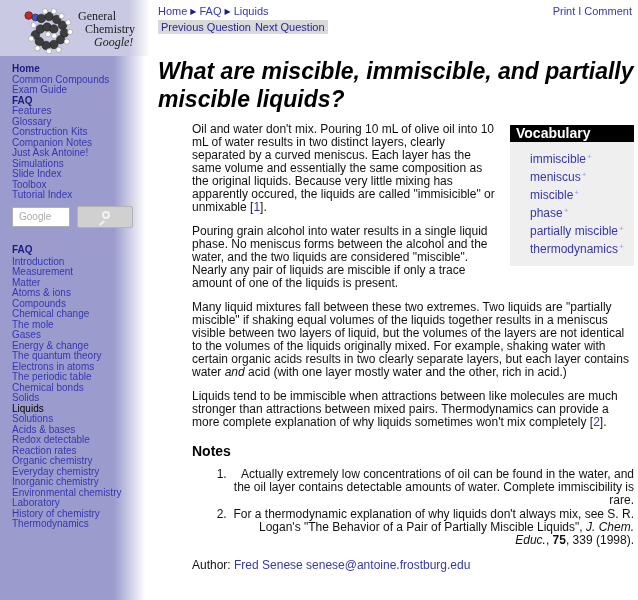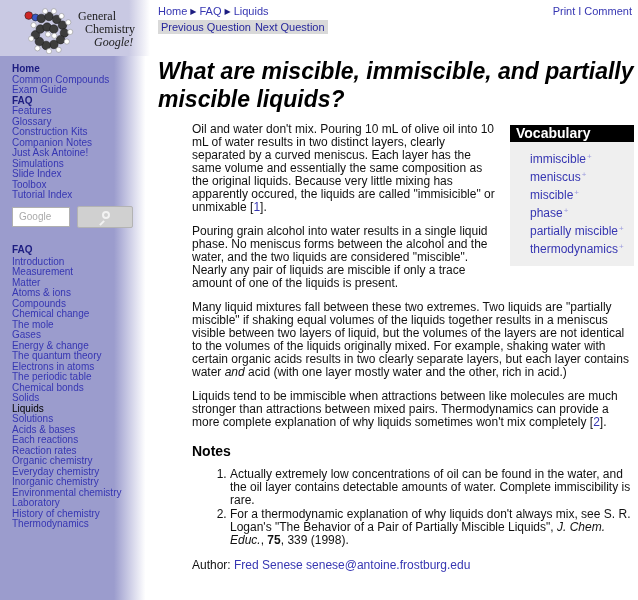--- a/index.html
+++ b/index.html
@@ -64,21 +64,21 @@
   .bd { font-weight:bold; }
 
   .vocab { float:right; width:124px; margin:2px 0 10px 12px; }
   .vocab-header { background:#000; color:#fff; font-weight:bold; font-size:14px; padding:2px 6px; }
   .vocab-body { background:#efefef; padding:7px 6px 9px 8px; }
   .vocab-body a { display:block; color:#3636b2; text-decoration:none; font-size:12px; line-height:16px;padding-left:12px; }
   .pron { font-size:8px; color:#9a9ade; vertical-align:4px; margin-left:1px; }
 
   .notes-h { font-size:14px; font-weight:bold; color:#000; margin:16px 0 10px 0; }
   ol.notes { margin:0 0 12px 22px; padding-left:16px; }
-  ol.notes li { margin-bottom:1px; }
+  ol.notes li { margin-bottom:1px;text-align:right; }
 
   .author { margin-top:8px; }
 </style>
 </head>
 <body>
 
 <div class="side">
   <div class="logo-box">
     <svg width="54" height="48" viewBox="0 0 56 48">
       <g stroke="#1e1e1e" stroke-width="0.6">
@@ -154,21 +154,21 @@
     <a href="#">Gases</a>
     <a href="#">Energy &amp; change</a>
     <a href="#">The quantum theory</a>
     <a href="#">Electrons in atoms</a>
     <a href="#">The periodic table</a>
     <a href="#">Chemical bonds</a>
     <a href="#">Solids</a>
     <span class="cur">Liquids</span>
     <a href="#">Solutions</a>
     <a href="#">Acids &amp; bases</a>
-    <a href="#">Each reactions</a>
+    <a href="#">Redox detectable</a>
     <a href="#">Reaction rates</a>
     <a href="#">Organic chemistry</a>
     <a href="#">Everyday chemistry</a>
     <a href="#">Inorganic chemistry</a>
     <a href="#">Environmental chemistry</a>
     <a href="#">Laboratory</a>
     <a href="#">History of chemistry</a>
     <a href="#">Thermodynamics</a>
   </div>
 </div>

